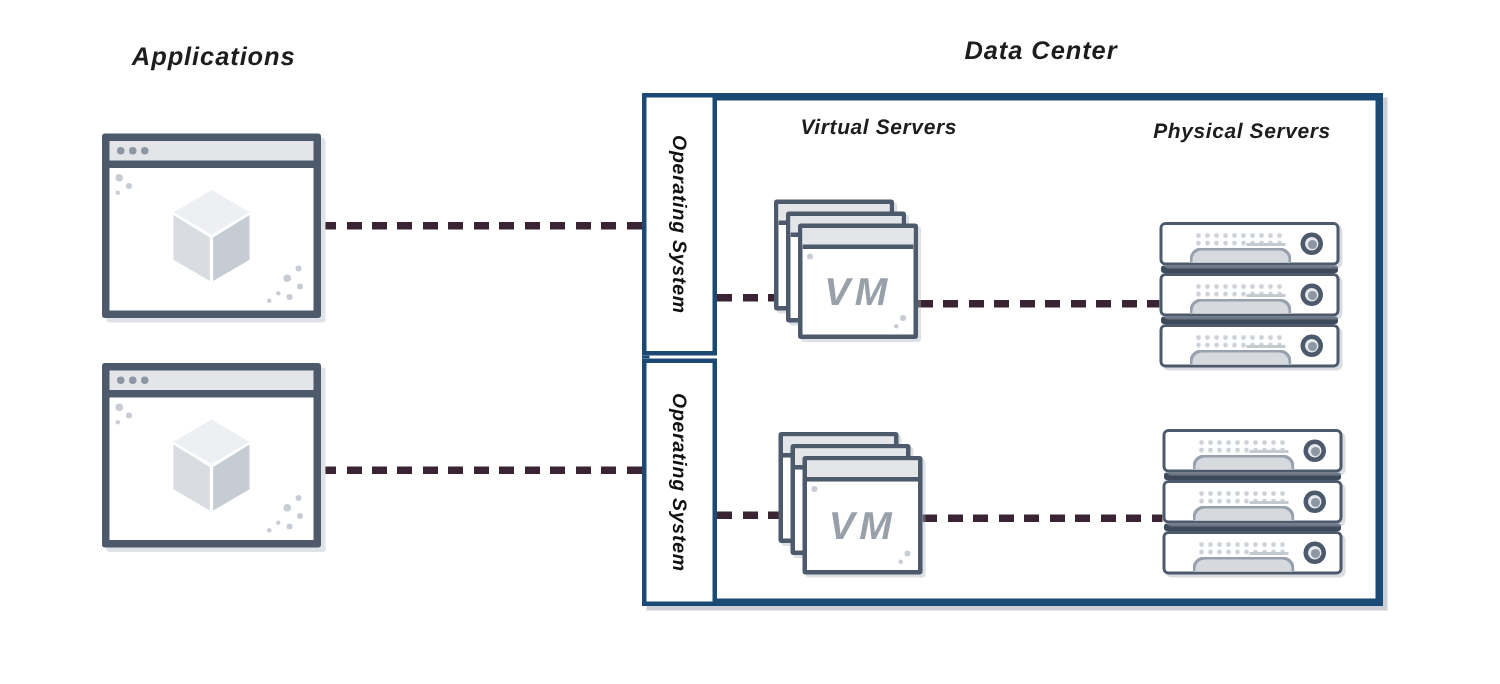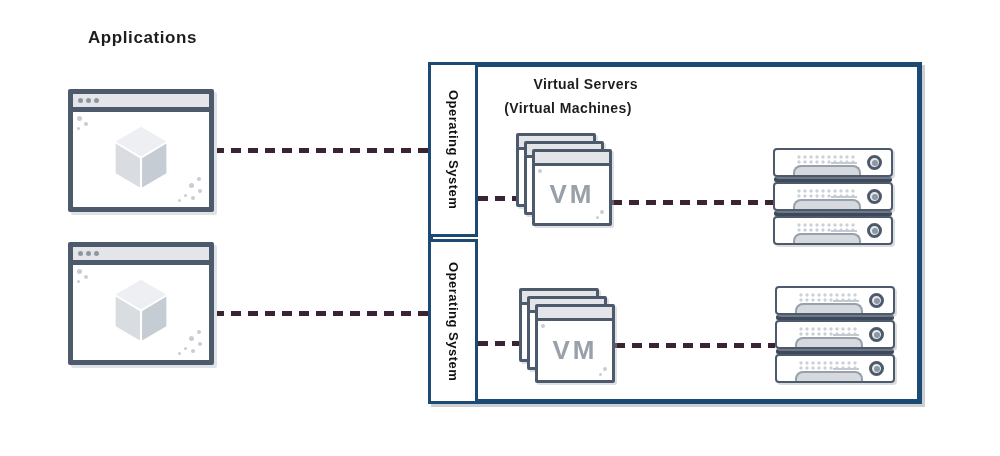--- a/index.html
+++ b/index.html
@@ -2,21 +2,21 @@
 <html style="--navy: #1b4a74; --slate: #4d5a6b; --slate-light: #8d97a3; --maroon: #3a2433; --gray-fill: #e3e5e8; --cube-top: #edeff2; --cube-left: #d9dce1; --cube-right: #c6ccd4; --vm-text: #98a0aa; --text: #1d1d1d; --sep: #3d4a5b; --sparkle: #c8cdd5; --shadow: #ccd0d6;"><head>
 <meta charset="utf-8">
 <style>
   :root{
     --navy:#1b4a74; --slate:#4d5a6b; --slate-light:#8d97a3; --maroon:#3a2433;
     --gray-fill:#e3e5e8; --cube-top:#edeff2; --cube-left:#d9dce1; --cube-right:#c6ccd4;
     --vm-text:#98a0aa; --text:#1d1d1d; --sep:#3d4a5b; --sparkle:#c8cdd5; --shadow:#ccd0d6;
   }
   html,body{margin:0;padding:0;background:#fff;}
   body{font-family:"Liberation Sans", sans-serif;}
-  #stage{position:relative;width:1000px;height:456px;background:#fff;overflow:hidden;}
+  #stage{position:relative;width:1000px;height:456px;background:#fff;overflow:hidden;font-style:italic;}
 
   .heading{position:absolute;font-weight:bold;color:var(--text);text-align:center;letter-spacing:.6px;}
   .heading.big{font-size:17px;}
   .heading.mid{font-size:14px;letter-spacing:.4px;}
 
   
   .dash{position:absolute;height:5px;z-index:1;
     background:repeating-linear-gradient(90deg,var(--maroon) 0 10px,transparent 10px 17px);}
 
   
@@ -66,20 +66,21 @@
     border-radius:50%;background:#e6e9ec;box-sizing:border-box;}
   .led::after{content:"";position:absolute;left:50%;top:50%;width:6px;height:6px;margin:-3px 0 0 -3px;
     border-radius:50%;background:var(--slate-light);}
 </style>
 </head>
 <body>
 
 <div id="stage">
 
   <div class="heading big" style="left:70px;top:28px;width:145px;">Applications</div>
+  <div class="heading big" style="left:614px;top:24px;width:160px;">Data Center</div>
 
   <div class="dc-box"></div>
 
   <div class="dash" style="left:214px;top:148px;width:214px;"></div>
   <div class="dash" style="left:214px;top:311px;width:214px;"></div>
   <div class="dash" style="left:478px;top:196px;width:56px;"></div>
   <div class="dash" style="left:612px;top:200px;width:161px;"></div>
   <div class="dash" style="left:478px;top:341px;width:59px;"></div>
   <div class="dash" style="left:615px;top:343px;width:160px;"></div>
 
@@ -132,21 +133,21 @@
       <span class="sparkle" style="right:28px;bottom:5px;width:3px;height:3px;"></span>
       <div class="cube">
         <i class="face-top"></i>
           <i class="face-left"></i>
           <i class="face-right"></i>
       </div>
     </div>
   </div>
 
   <div class="heading mid" style="left:498px;top:76px;width:140px;text-align:right;">Virtual Servers</div>
-  <div class="heading mid" style="left:488px;top:100px;width:160px;">(Virtual Machines)</div>
+  <div class="heading mid" style="left:752px;top:79px;width:152px;">Physical Servers</div>
 
   <div class="vm-stack" style="left:516px;top:133px;">
     <div class="vm-win" style="left:0;top:0;">
       <div class="vm-titlebar"></div>
     </div>
     <div class="vm-win" style="left:8px;top:8px;">
       <div class="vm-titlebar"></div>
     </div>
     <div class="vm-win" style="left:16px;top:16px;height:77px;">
       <div class="vm-titlebar"></div>

